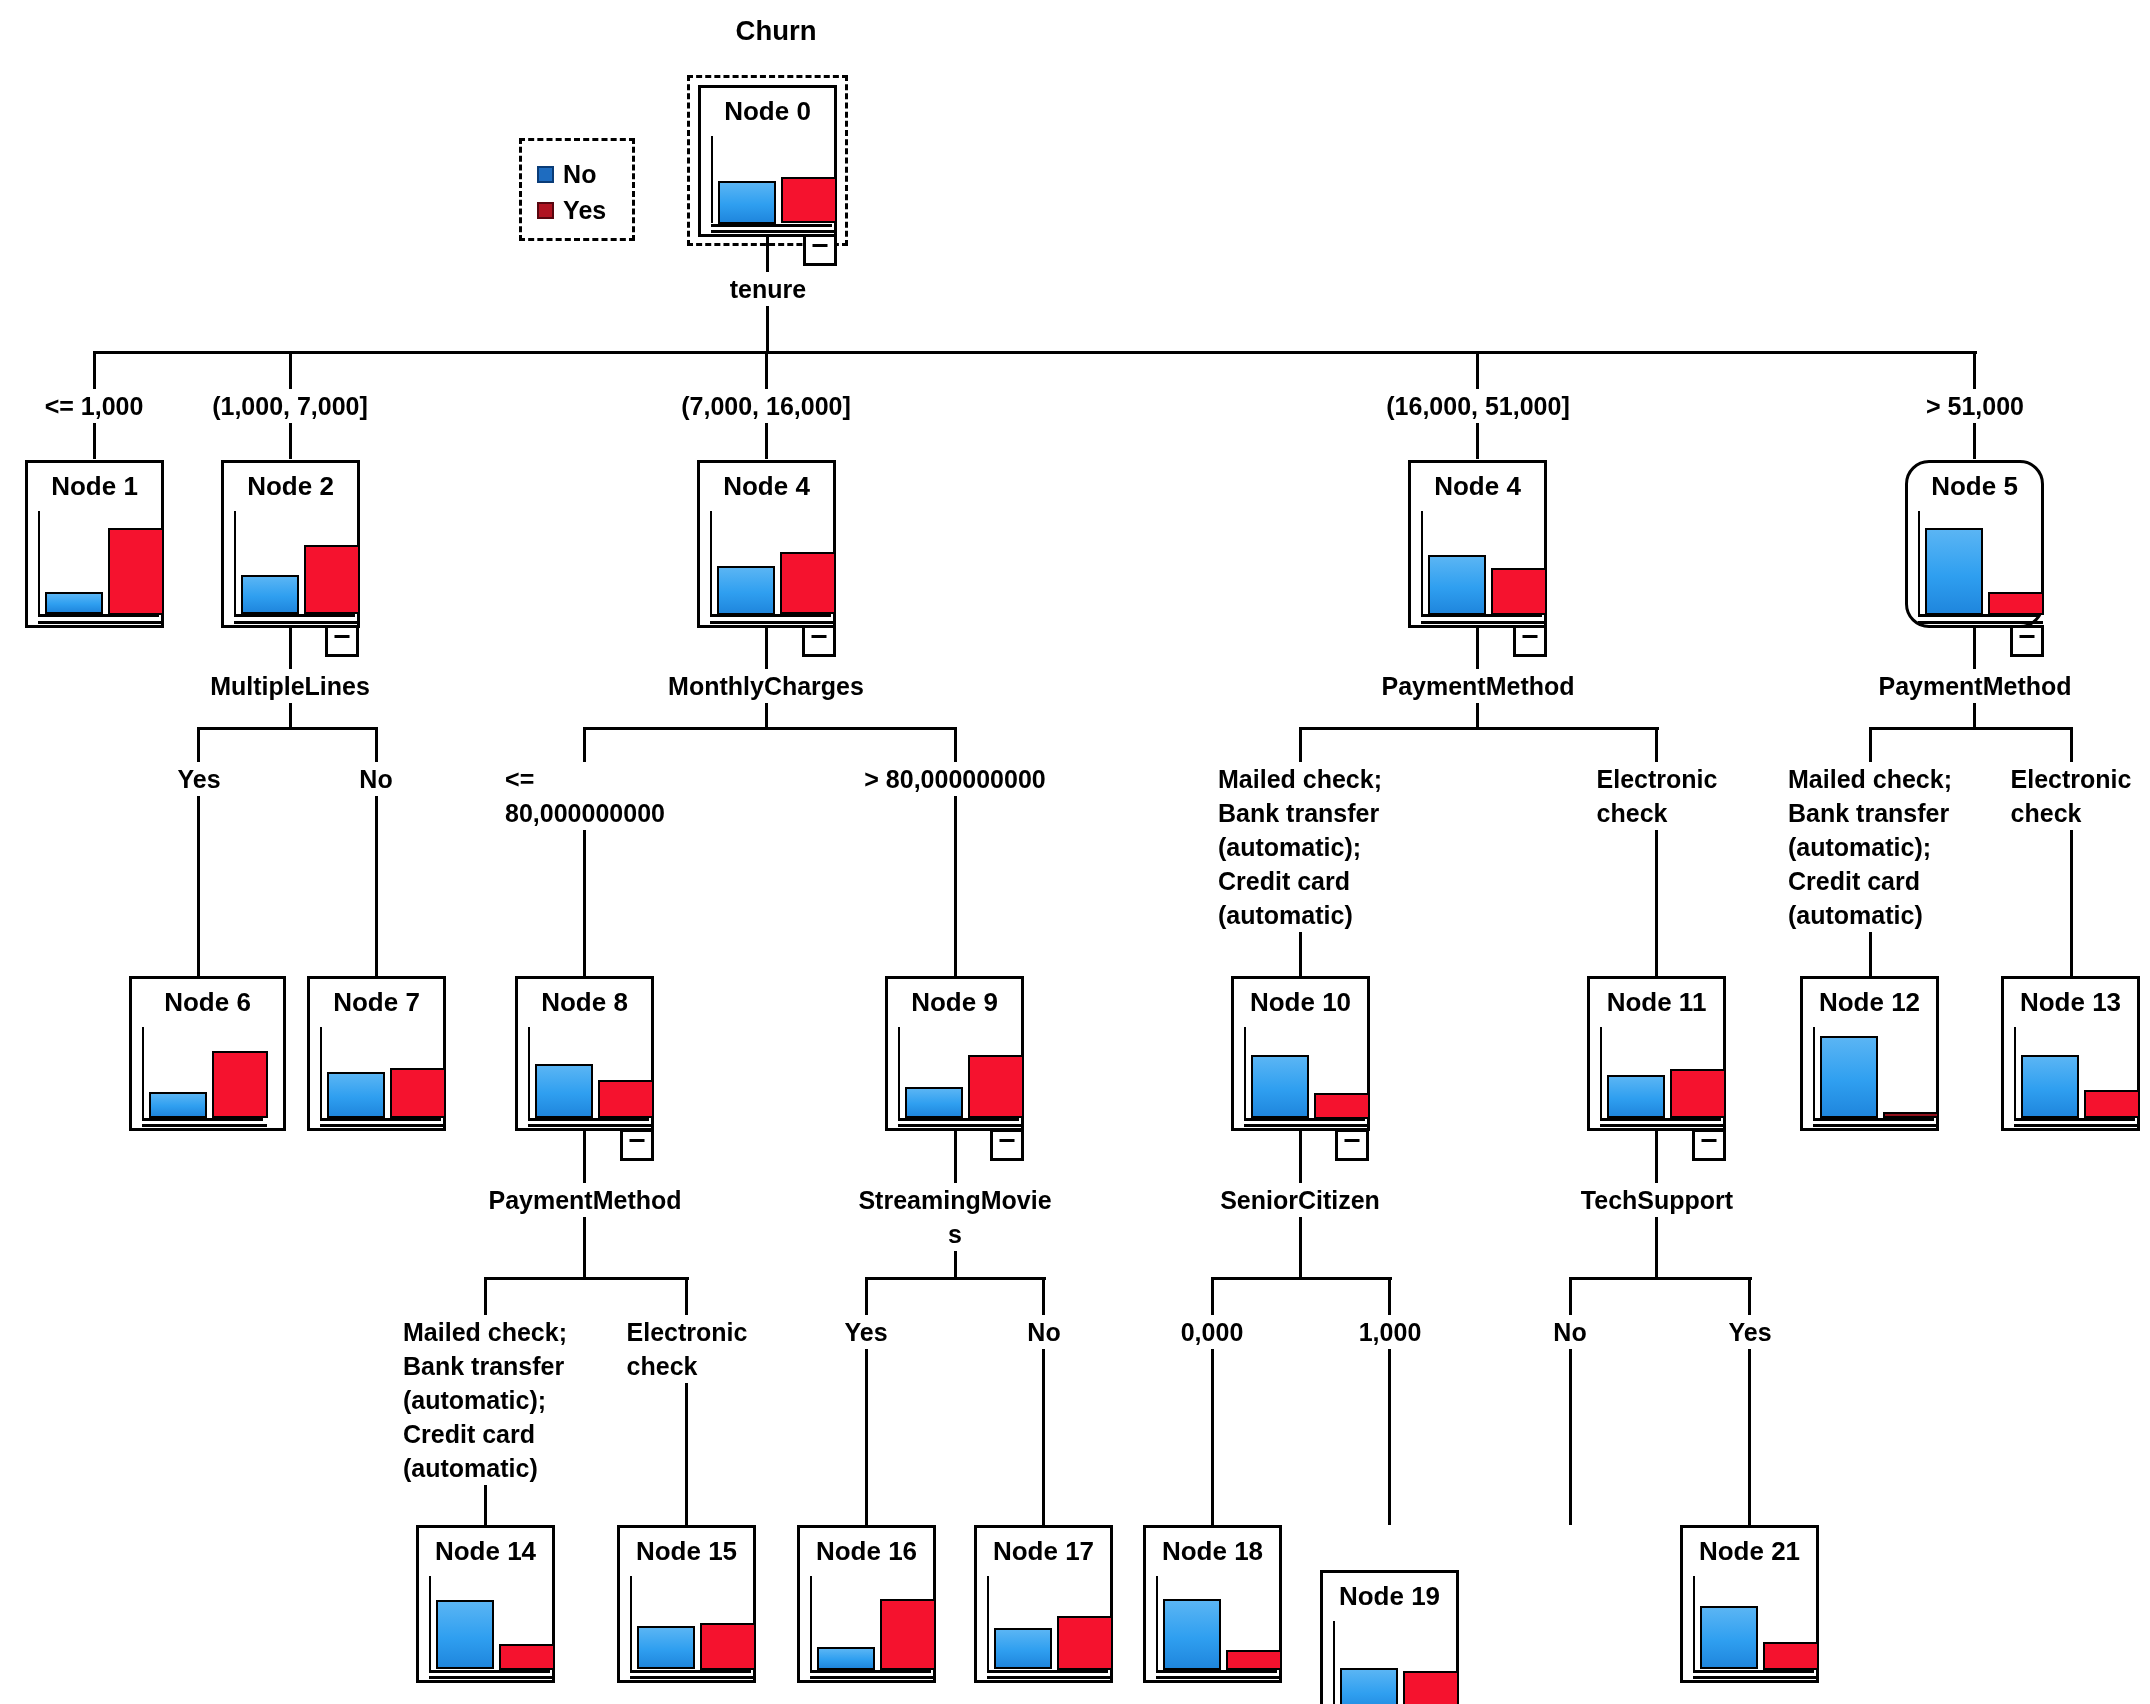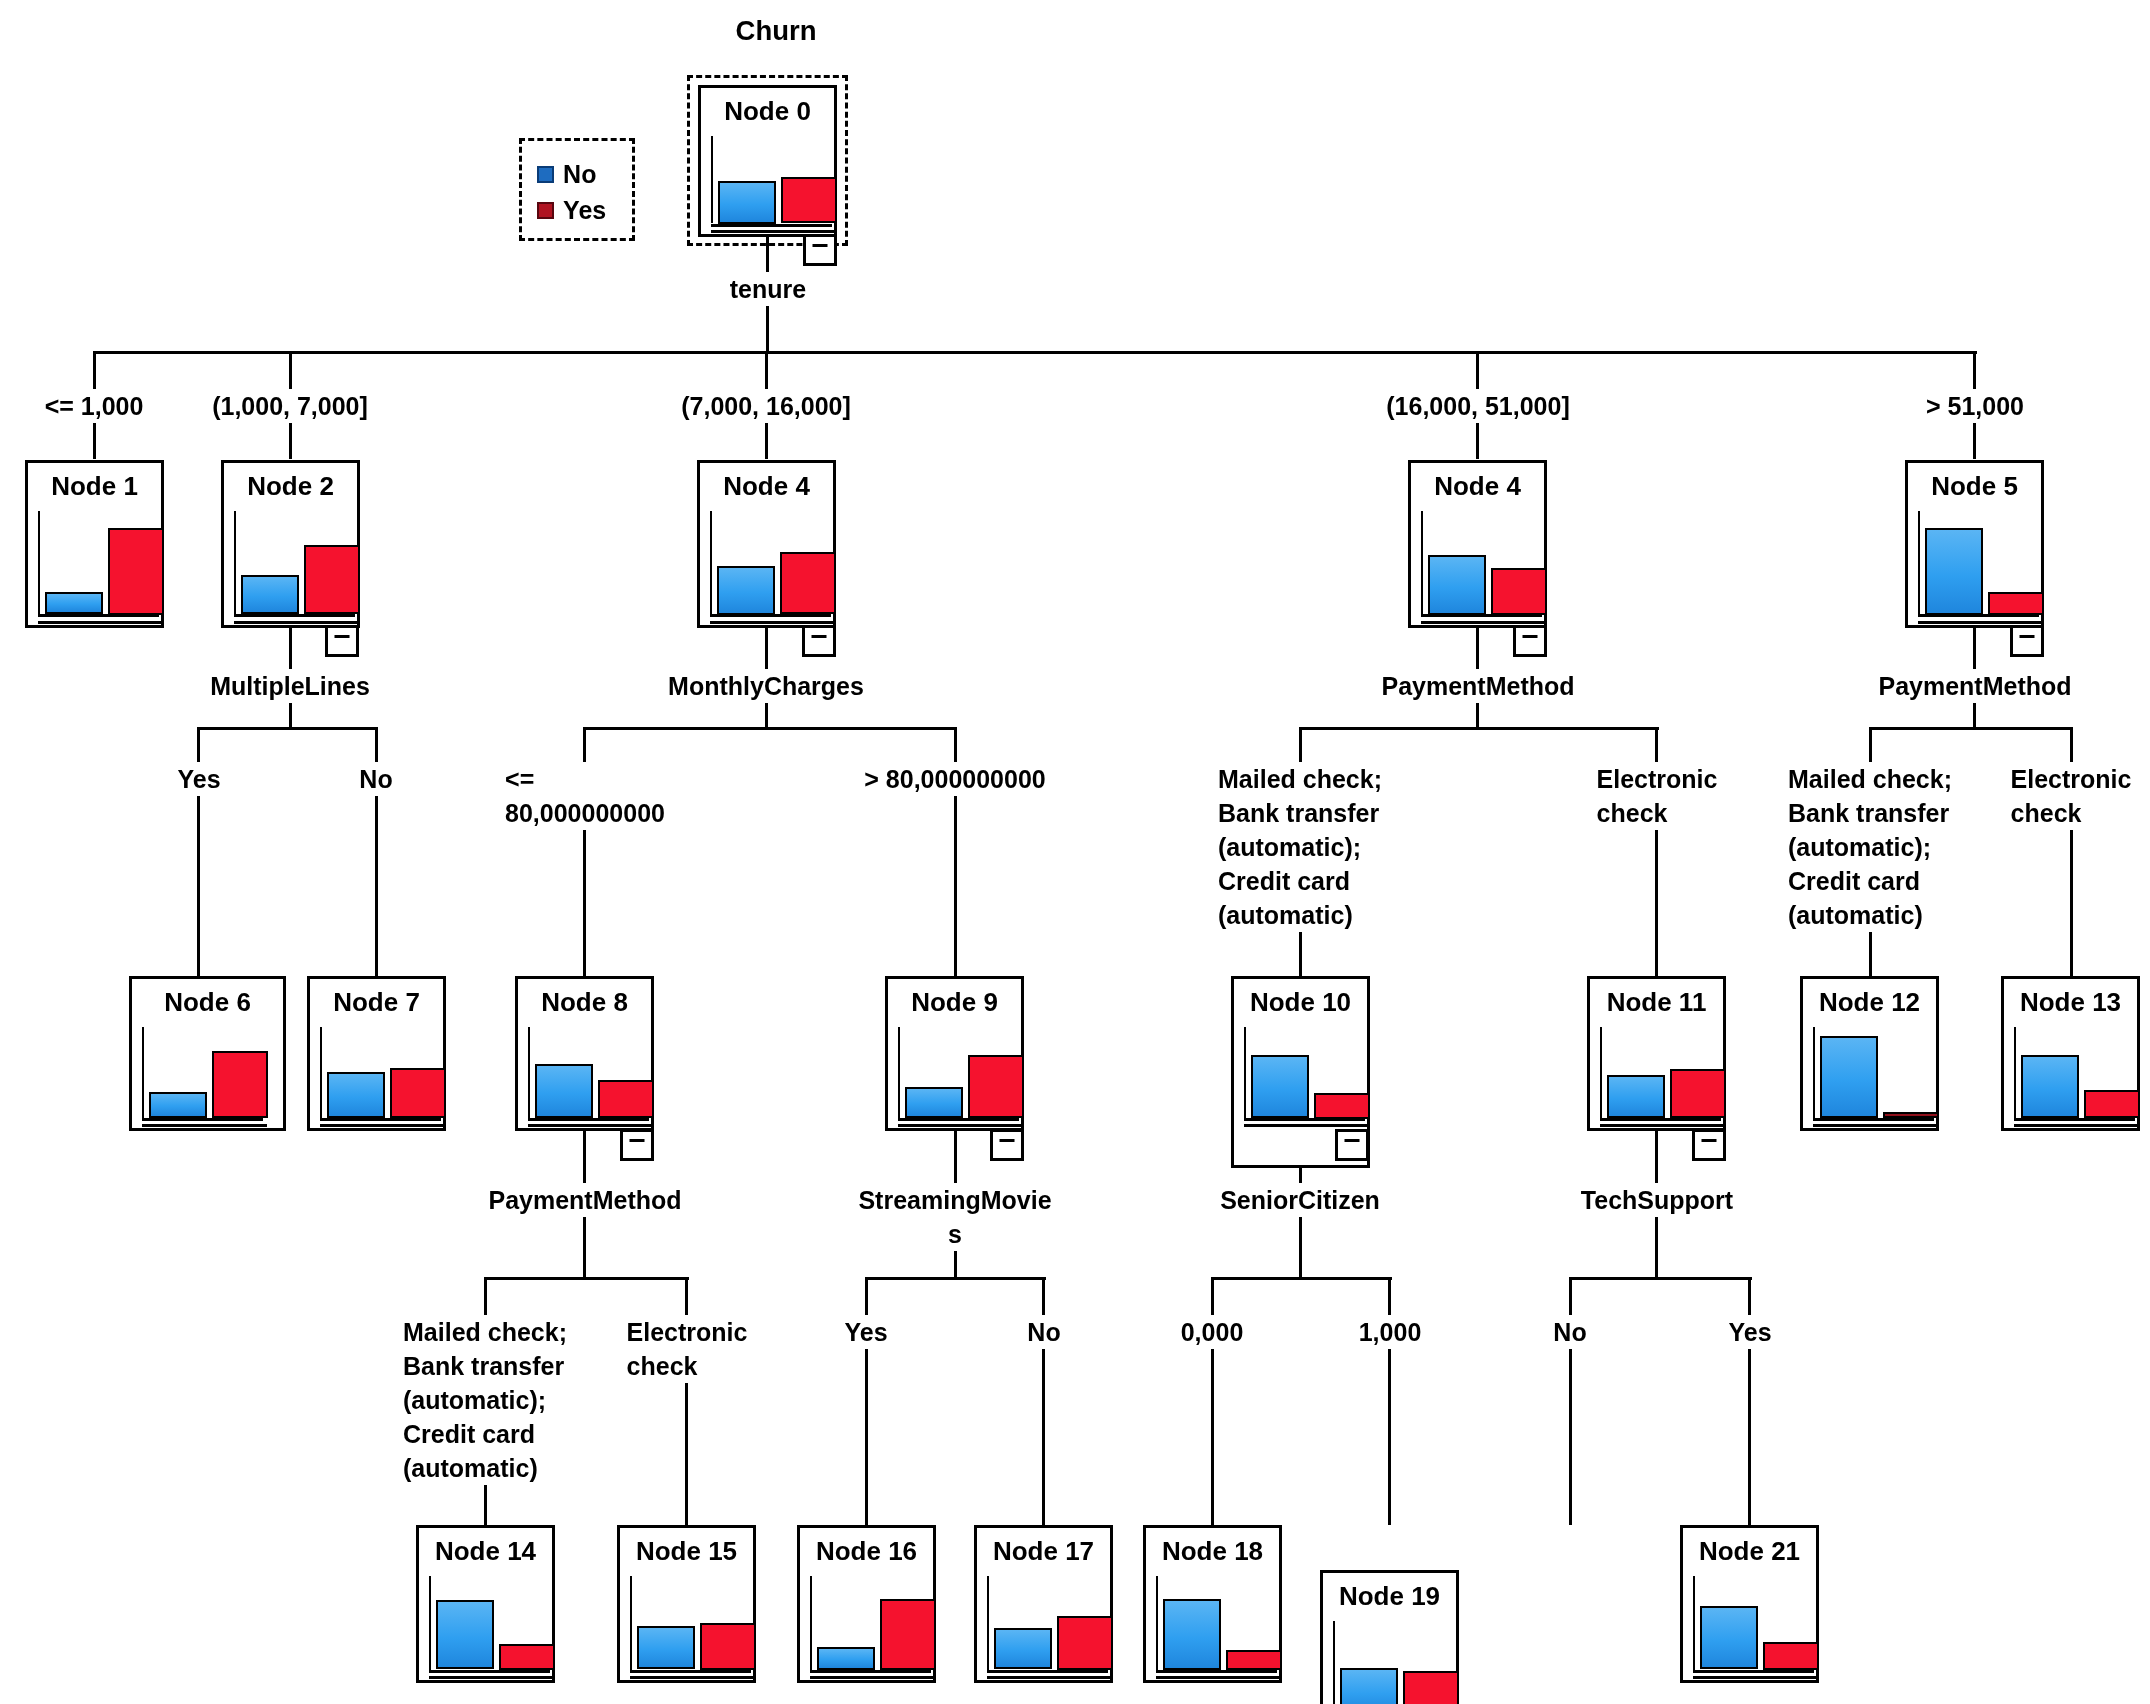--- a/index.html
+++ b/index.html
@@ -176,21 +176,21 @@
       <div class="node-title">Node 4</div>
       <div class="axis" style="left: 9.6px; top: 48px; width: 2.8px; height: 103px;"></div>
       <div class="axis" style="left: 9.6px; top: 151px; width: 121px; height: 2.8px;"></div>
       <div class="axis" style="left: 9.6px; top: 158px; width: 125px; height: 2.8px;"></div>
       <div class="bar bar-no" style="left: 16.5px; top: 92px; width: 58px; height: 60px;"></div>
       <div class="bar bar-yes" style="left: 80px; top: 105px; width: 56px; height: 47px;"></div>
     </div>
     <div class="minusbox" style="left: 1513px; top: 625px;">
       <div class="dash"></div>
     </div>
-    <div class="node" style="left: 1905px; top: 460px; width: 139px; height: 168px;">
+    <div class="node" style="left: 1905px; top: 460px; width: 139px; height: 168px; border-radius: 24px;">
       <div class="node-title">Node 5</div>
       <div class="axis" style="left: 9.6px; top: 48px; width: 2.8px; height: 103px;"></div>
       <div class="axis" style="left: 9.6px; top: 151px; width: 121px; height: 2.8px;"></div>
       <div class="axis" style="left: 9.6px; top: 158px; width: 125px; height: 2.8px;"></div>
       <div class="bar bar-no" style="left: 16.5px; top: 65px; width: 58px; height: 87px;"></div>
       <div class="bar bar-yes" style="left: 80px; top: 129px; width: 56px; height: 23px;"></div>
     </div>
     <div class="minusbox" style="left: 2010px; top: 625px;">
       <div class="dash"></div>
     </div>
@@ -225,21 +225,21 @@
       <div class="node-title">Node 9</div>
       <div class="axis" style="left: 9.6px; top: 48px; width: 2.8px; height: 91px;"></div>
       <div class="axis" style="left: 9.6px; top: 139px; width: 121px; height: 2.8px;"></div>
       <div class="axis" style="left: 9.6px; top: 145px; width: 125px; height: 2.8px;"></div>
       <div class="bar bar-no" style="left: 16.5px; top: 108px; width: 58px; height: 31px;"></div>
       <div class="bar bar-yes" style="left: 80px; top: 76px; width: 56px; height: 63px;"></div>
     </div>
     <div class="minusbox" style="left: 990px; top: 1129px;">
       <div class="dash"></div>
     </div>
-    <div class="node" style="left: 1231px; top: 976px; width: 139px; height: 192px; padding-left: 43px;">
+    <div class="node" style="left: 1231px; top: 976px; width: 139px; height: 155px; padding-left: 43px;">
       <div class="node-title">Node 10</div>
       <div class="axis" style="left: 9.6px; top: 48px; width: 2.8px; height: 91px;"></div>
       <div class="axis" style="left: 9.6px; top: 139px; width: 121px; height: 2.8px;"></div>
       <div class="axis" style="left: 9.6px; top: 145px; width: 125px; height: 2.8px;"></div>
       <div class="bar bar-no" style="left: 16.5px; top: 76px; width: 58px; height: 63px;"></div>
       <div class="bar bar-yes" style="left: 80px; top: 114px; width: 56px; height: 25.5px;"></div>
     </div>
     <div class="minusbox" style="left: 1335px; top: 1129px;">
       <div class="dash"></div>
     </div>

